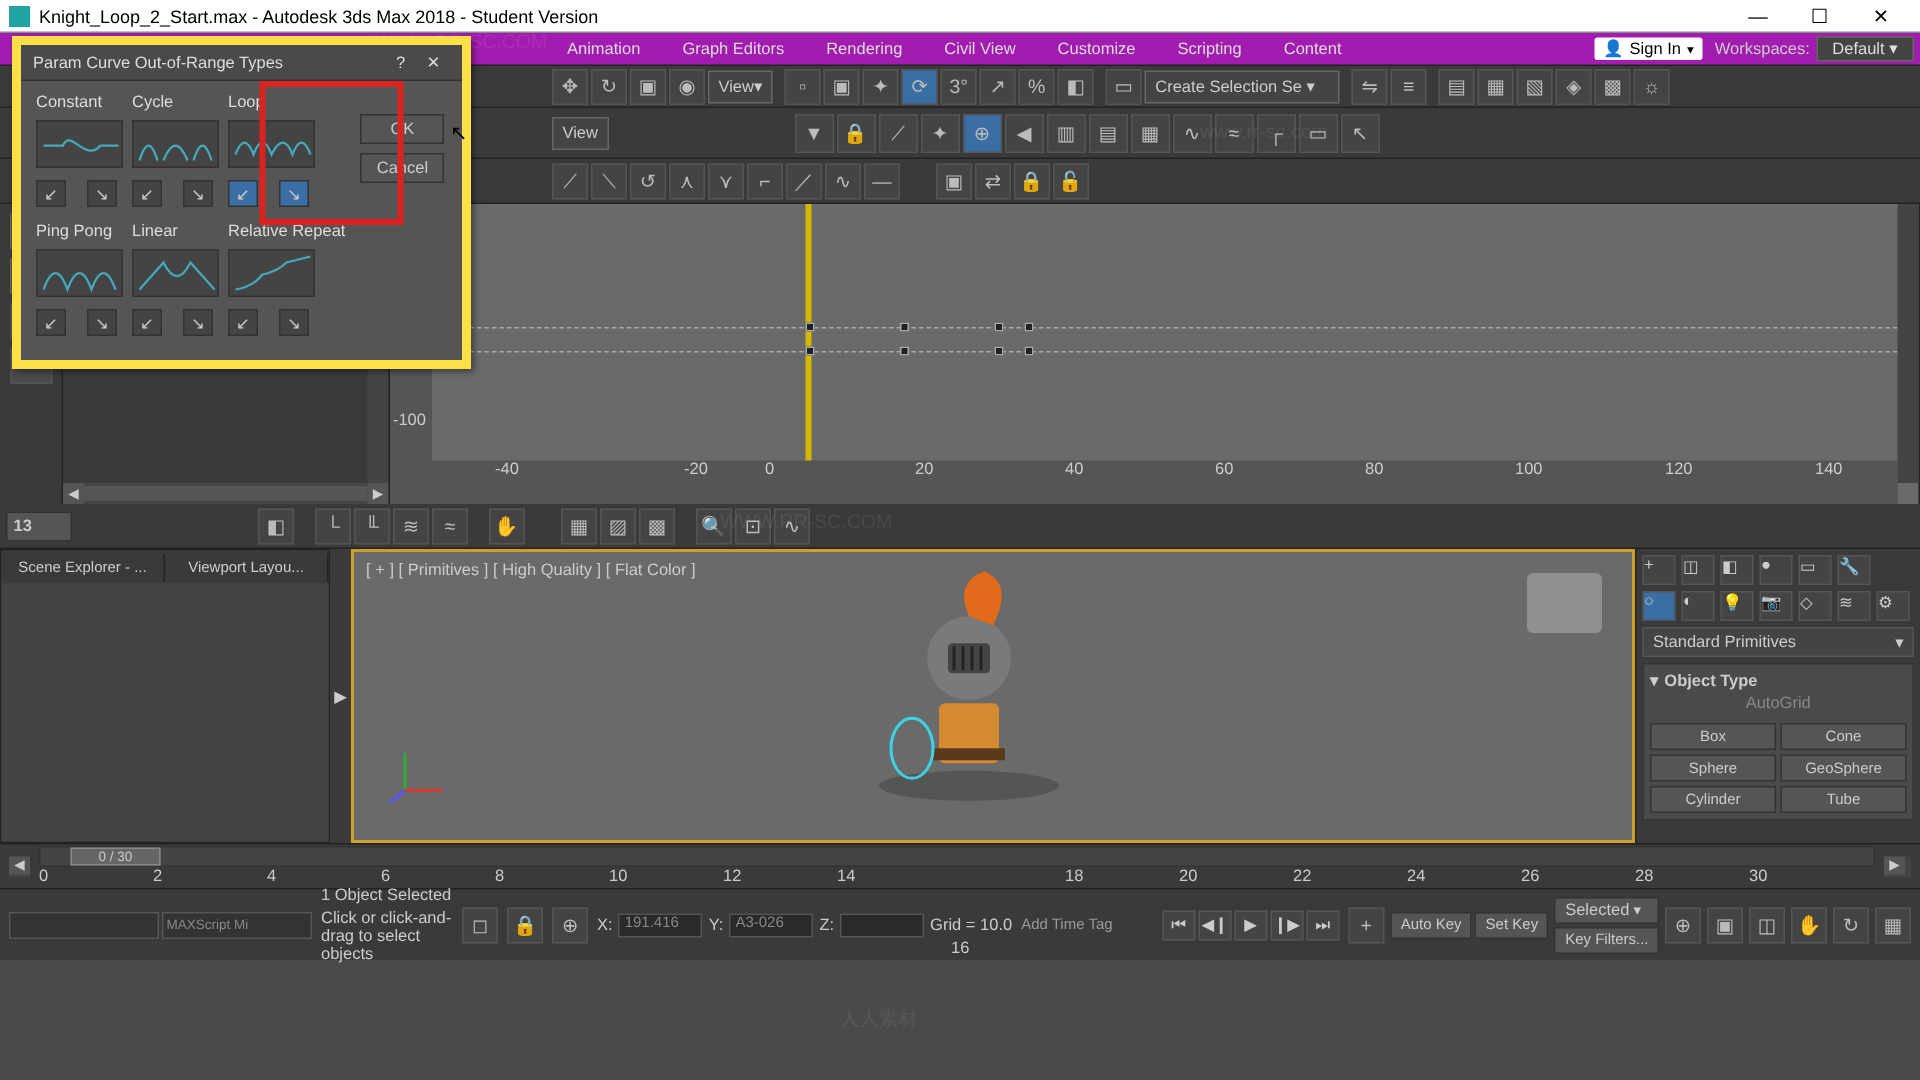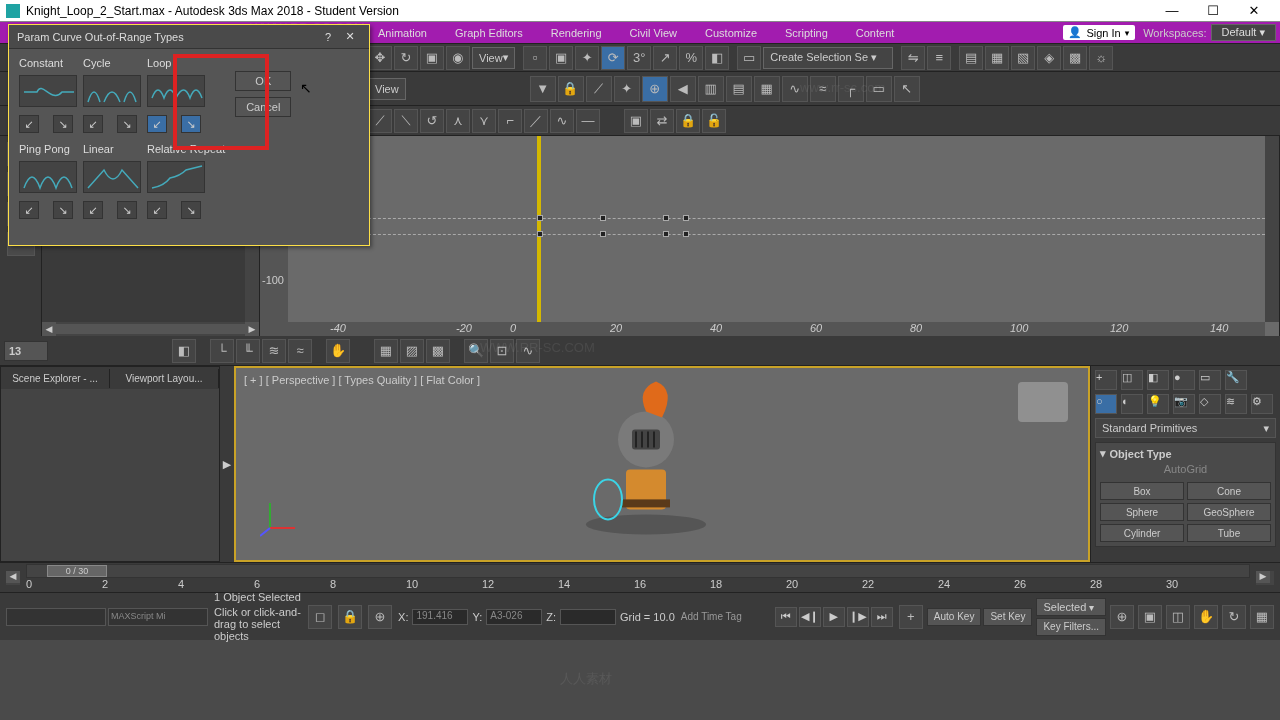--- a/index.html
+++ b/index.html
@@ -17,21 +17,21 @@
 .wsdrop { background: #444; border: 1px solid #666; padding: 1px 10px; margin-left: 4px; }
 .toolbar { height: 28px; background: #3a3a3a; display: flex; align-items: center; padding: 2px 4px; gap: 2px; border-bottom: 1px solid #222; }
 .tbtn { width: 24px; height: 24px; background: #444; border: 1px solid #555; display: flex; align-items: center; justify-content: center; color: #bbb; font-size: 13px; cursor: pointer; }
 .tbtn.active { background: #3a6ea5; }
 .tbtn.pale { color: #888; }
 .tsep { width: 4px; height: 24px; }
 .tdropdown { height: 22px; background: #444; border: 1px solid #666; padding: 0 6px; display: flex; align-items: center; }
 .graphbar { height: 34px; background: #3a3a3a; border-bottom: 1px solid #222; display: flex; align-items: center; padding: 2px 4px; gap: 2px; }
 .graphbar .tbtn { width: 26px; height: 26px; }
 .graphbar2 { height: 30px; background: #3a3a3a; border-bottom: 1px solid #222; display: flex; align-items: center; padding: 2px 4px; gap: 2px; }
-.dialog { position: absolute; left: 8px; top: 24px; width: 362px; height: 222px; background: #555; border: 1px solid #fde047; box-shadow: 2px 2px 4px rgba(0,0,0,.4); z-index: 100; }
+.dialog { position: absolute; left: 8px; top: 24px; width: 306px; height: 222px; background: #555; border: 6px solid #fde047; box-shadow: 2px 2px 4px rgba(0,0,0,.4); z-index: 100; }
 .dlg-title { height: 24px; background: #4a4a4a; border-bottom: 1px solid #333; display: flex; align-items: center; padding: 0 8px; color: #ddd; }
 .dlg-title .sp { flex: 1; }
 .dlg-title .dbtn { width: 22px; height: 20px; display: flex; align-items: center; justify-content: center; }
 .dlg-body { padding: 8px 10px; display: flex; gap: 6px; }
 .dlg-col { display: flex; flex-direction: column; align-items: flex-start; }
 .dlg-lbl { font-size: 11px; color: #ddd; margin-bottom: 6px; }
 .curvebox { width: 58px; height: 32px; border: 1px solid #333; background: #444; position: relative; margin-bottom: 6px; }
 .arrows { display: flex; gap: 14px; margin-top: 2px; }
 .arrbtn { width: 20px; height: 18px; border: 1px solid #333; background: #444; display: flex; align-items: center; justify-content: center; font-size: 11px; }
 .dlg-btns { display: flex; flex-direction: column; gap: 6px; margin-left: 4px; margin-top: 14px; }
@@ -46,21 +46,21 @@
 .tlitem { padding: 1px 4px 1px 14px; font-size: 11px; color: #ccc; display: flex; align-items: center; gap: 4px; }
 .tlitem.sel { background: #4a7eb5; color: #fff; }
 .tl-indent { padding-left: 24px; }
 .tl-scrollbar { position: absolute; right: 0; top: 0; bottom: 14px; width: 14px; background: #444; }
 .tl-scrollbar .thumb { position: absolute; right: 1px; top: 30px; width: 12px; height: 60px; background: #666; }
 .tl-hscroll { position: absolute; left: 0; right: 0; bottom: 0; height: 14px; background: #444; display: flex; align-items: center; }
 .tl-hscroll .harrow { width: 14px; height: 14px; background: #555; display: flex; align-items: center; justify-content: center; font-size: 9px; }
 .graphpane { flex: 1; background: #6a6a6a; position: relative; border-right: 1px solid #222; overflow: hidden; }
 .gp-vruler { position: absolute; left: 0; top: 0; bottom: 14px; width: 28px; background: #555; font-size: 10px; color: #ccc; }
 .gp-vruler div { position: absolute; right: 4px; }
-.gp-hruler { position: absolute; left: 0; right: 14px; bottom: 0; height: 14px; background: #555; font-size: 10px; color: #ccc; font-style: italic; }
+.gp-hruler { position: absolute; left: 0; right: 14px; bottom: 0; height: 29px; background: #555; font-size: 10px; color: #ccc; }
 .gp-hruler span { position: absolute; top: 0; }
 .gp-canvas { position: absolute; left: 28px; right: 14px; top: 0; bottom: 14px; }
 .gp-vline { position: absolute; top: 0; bottom: 0; width: 4px; background: #d4b800; }
 .gp-dashed { position: absolute; left: 0; right: 0; height: 0; border-top: 1px dashed #aaa; }
 .gp-key { position: absolute; width: 6px; height: 6px; background: #222; border: 1px solid #aaa; }
 .gp-scrollbar-v { position: absolute; right: 0; top: 0; bottom: 14px; width: 14px; background: #444; }
 .secondbar { height: 30px; background: #3a3a3a; border-bottom: 1px solid #222; display: flex; align-items: center; padding: 2px 4px; gap: 2px; }
 .secondbar .spinbox { width: 44px; height: 20px; background: #555; border: 1px solid #333; display: flex; align-items: center; padding: 0 4px; font-weight: bold; }
 .leftpanel { width: 220px; background: #444; border: 1px solid #222; display: flex; flex-direction: column; }
 .lp-tabs { height: 22px; background: #3a3a3a; display: flex; align-items: center; }
@@ -313,21 +313,21 @@
     <div class="lp-tabs">
       <div class="lp-tab">Scene Explorer - ...</div>
       <div class="lp-tab">Viewport Layou...</div>
     </div>
     <div class="lp-body"></div>
   </div>
   <div class="vp-handle">
       <span class="arrow">▶</span>
     </div>
   <div class="viewport">
-    <div class="vp-label">[ + ] [ Perspective ] [ Types Quality ] [ Flat Color ]</div>
+    <div class="vp-label">[ + ] [ Primitives ] [ High Quality ] [ Flat Color ]</div>
     <div class="vp-knight-area">
       <svg width="160" height="170">
         <ellipse cx="80" cy="155" rx="60" ry="10" fill="#555"></ellipse>
         <rect x="60" y="100" width="40" height="40" rx="4" fill="#d48a2e"></rect>
         <rect x="56" y="130" width="48" height="8" fill="#5a3a1a"></rect>
         <circle cx="80" cy="70" r="28" fill="#7a7a7a"></circle>
         <rect x="66" y="60" width="28" height="20" rx="3" fill="#444"></rect>
         <line x1="70" y1="62" x2="70" y2="78" stroke="#222" stroke-width="2"></line>
         <line x1="76" y1="62" x2="76" y2="78" stroke="#222" stroke-width="2"></line>
         <line x1="82" y1="62" x2="82" y2="78" stroke="#222" stroke-width="2"></line>
@@ -392,21 +392,21 @@
     </div>
     <div class="tb-ruler" id="tb-ruler">
         <span style="left: 0px;">0</span>
         <span style="left: 76px;">2</span>
         <span style="left: 152px;">4</span>
         <span style="left: 228px;">6</span>
         <span style="left: 304px;">8</span>
         <span style="left: 380px;">10</span>
         <span style="left: 456px;">12</span>
         <span style="left: 532px;">14</span>
-        <span style="left: 608px;">16</span>
+        <span style="left: 608px; margin-top: 48px;">16</span>
         <span style="left: 684px;">18</span>
         <span style="left: 760px;">20</span>
         <span style="left: 836px;">22</span>
         <span style="left: 912px;">24</span>
         <span style="left: 988px;">26</span>
         <span style="left: 1064px;">28</span>
         <span style="left: 1140px;">30</span>
       </div>
   </div>
   <div class="tb-slider handle" style="width:18px;border:none">

